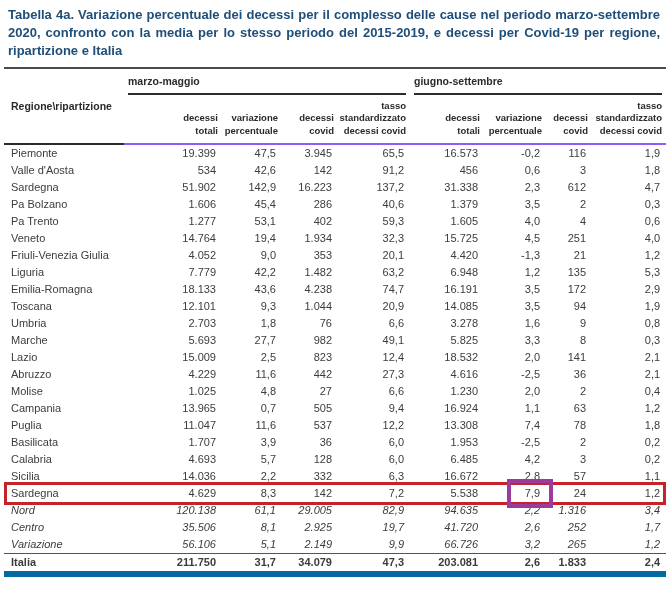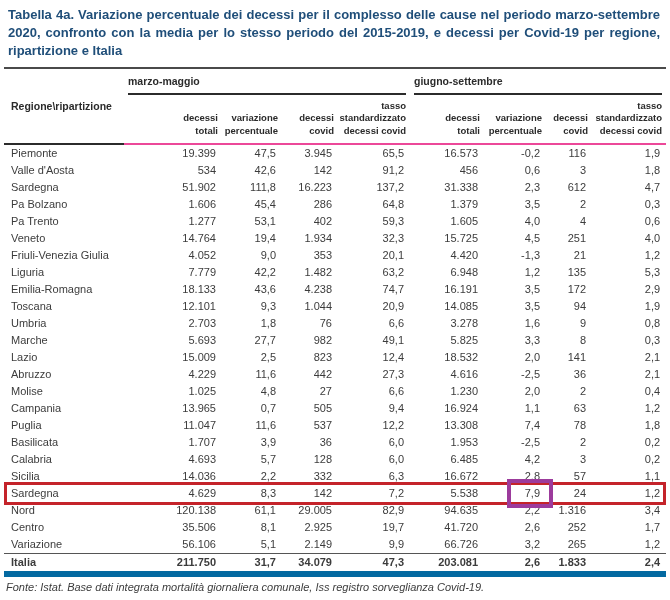--- a/index.html
+++ b/index.html
@@ -49,40 +49,40 @@
     padding:0 0 0 7px;
     font-size:10.5px;
     border-bottom:2px solid #2b2b2b;
     margin-left:48px;
   }
   tr.sub-row th{
     font-size:9.5px;
     text-align:right;
     padding:5px 4px 6px 1px;
     line-height:1.3;
-    border-bottom:2px solid #ec4899;
+    border-bottom:2px solid #8b5cf6;
   }
   tr.sub-row th span{
     display:inline-block;
     max-width:58px;
     text-align:right;
   }
   tr.sub-row th.wide span{max-width:78px;}
   tbody td{
     height:17px;
     padding:0 6px 0 1px;
     text-align:right;
     white-space:nowrap;
     overflow:visible;
   }
   tbody td.name{
     text-align:left;
     padding:0 0 0 7px;
   }
-  tr.r-italic td{}
+  tr.r-italic td{font-style:italic;}
   tr.r-bold td{
     font-weight:bold;
     border-top:1px solid #555555;
     border-bottom:6px solid #0369a1;
   }
   td.rel{position:relative;}
   .redbox{
     position:absolute;
     left:0;top:-3px;
     width:662px;height:23px;
@@ -167,34 +167,34 @@
             <td>142</td>
             <td>91,2</td>
             <td>456</td>
             <td>0,6</td>
             <td>3</td>
             <td>1,8</td>
           </tr>
           <tr class="r-normal">
             <td class="name">Sardegna</td>
             <td>51.902</td>
-            <td>111,8</td>
+            <td>142,9</td>
             <td>16.223</td>
             <td>137,2</td>
             <td>31.338</td>
             <td>2,3</td>
             <td>612</td>
             <td>4,7</td>
           </tr>
           <tr class="r-normal">
             <td class="name">Pa Bolzano</td>
             <td>1.606</td>
             <td>45,4</td>
             <td>286</td>
-            <td>64,8</td>
+            <td>40,6</td>
             <td>1.379</td>
             <td>3,5</td>
             <td>2</td>
             <td>0,3</td>
           </tr>
           <tr class="r-normal">
             <td class="name">Pa Trento</td>
             <td>1.277</td>
             <td>53,1</td>
             <td>402</td>
@@ -421,15 +421,14 @@
             <td>47,3</td>
             <td>203.081</td>
             <td>2,6</td>
             <td>1.833</td>
             <td>2,4</td>
           </tr>
         </tbody>
     </table>
   </div>
 
-  <div class="source">Fonte: Istat. Base dati integrata mortalità giornaliera comunale, Iss registro sorveglianza Covid-19.</div>
 
 </div>
 
 </body></html>

